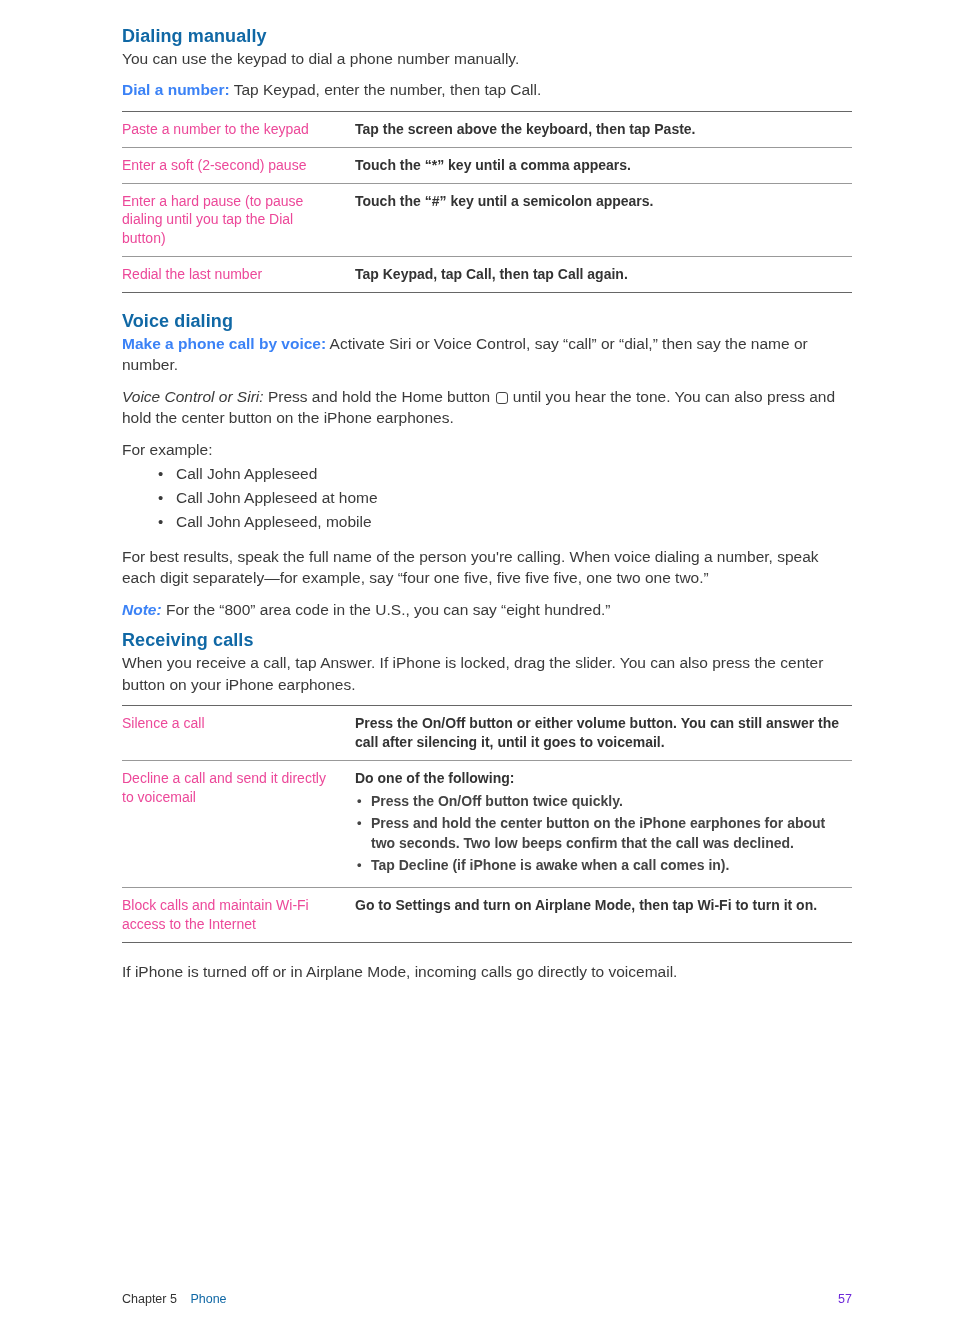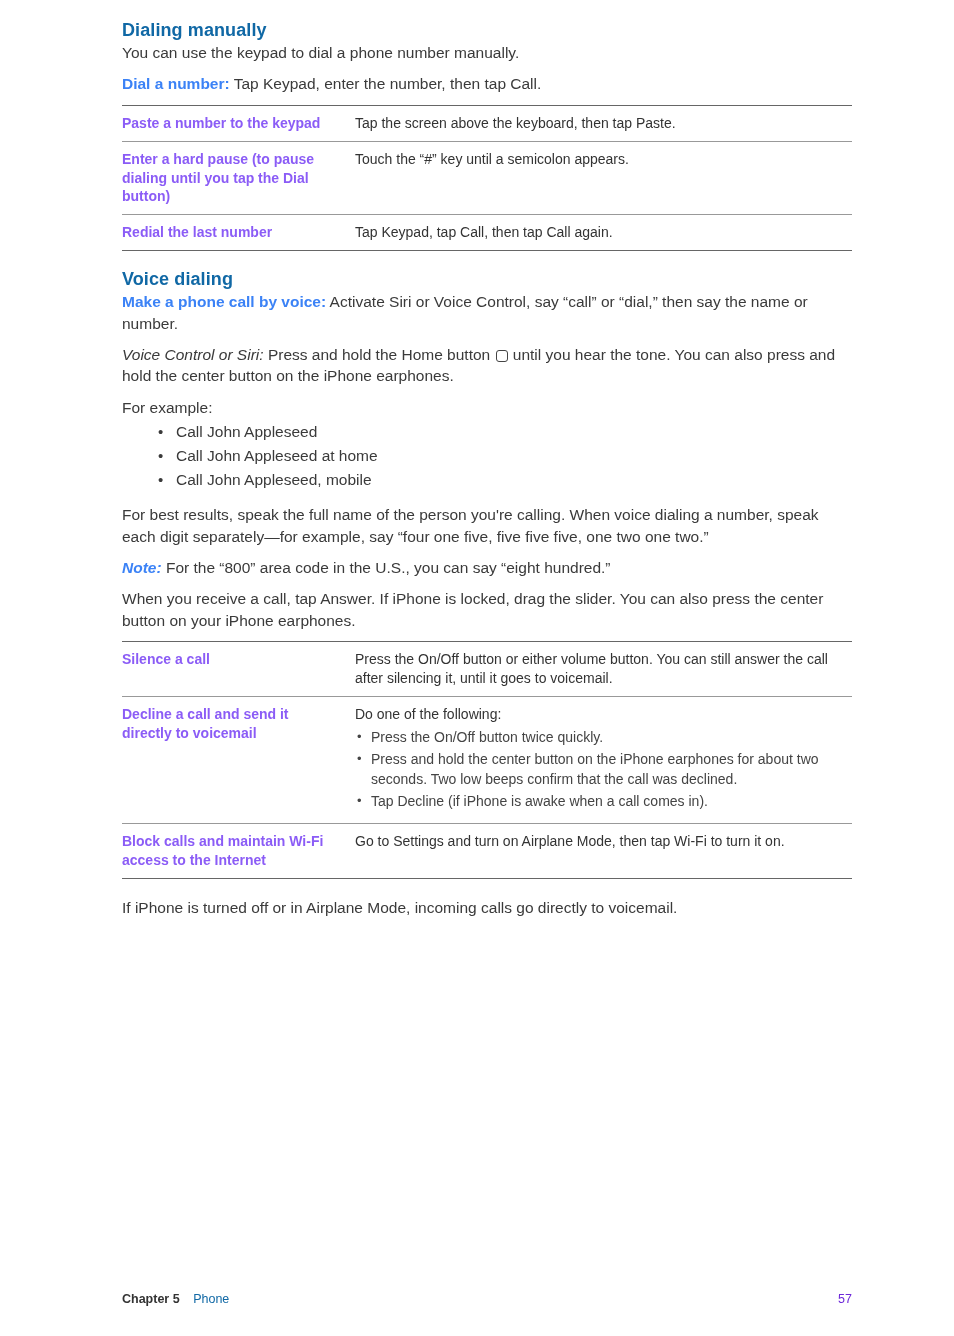--- a/index.html
+++ b/index.html
@@ -8,21 +8,21 @@
     padding: 0;
     font-family: "Myriad Pro", "Helvetica Neue", Helvetica, Arial, sans-serif;
     color: #333;
     background: #fff;
     width: 954px;
     height: 1336px;
     position: relative;
     box-sizing: border-box;
   }
   .page {
-    padding: 20px 102px 0 122px;
+    padding: 26px 102px 0 122px;
     box-sizing: border-box;
   }
   .section-heading {
     color: #1068a5;
     font-size: 18px;
     font-weight: 600;
     margin: 0 0 1px 0;
     letter-spacing: 0.1px;
   }
   .body-text {
@@ -36,38 +36,39 @@
   table.info {
     width: 100%;
     border-collapse: collapse;
     margin: 6px 0 18px 0;
     font-size: 14px;
     line-height: 1.35;
   }
   table.info td {
     padding: 8px 6px 8px 0;
     vertical-align: top;
+    font-weight: bold;
   }
   table.info tr {
     border-top: 0.6px solid #999;
   }
   table.info tr:last-child {
     border-bottom: 0.6px solid #999;
   }
   table.info tr.heavy-top {
     border-top: 1.6px solid #666;
   }
   table.info tr:last-child {
     border-bottom: 1.6px solid #666;
     margin-left: 38px;
   }
   table.info td.label {
     width: 215px;
-    font-weight: 700;
-    color: #8b5cf6;
+    font-weight: 400;
+    color: #ec4899;
     padding-right: 18px;
   }
   ul.bullets {
     margin: 2px 0 12px 0;
     padding-left: 18px;
   }
   ul.bullets li {
     font-size: 15.5px;
     line-height: 1.55;
     color: #3a3a3a;
@@ -105,21 +106,21 @@
     font-size: 13px;
   }
   .footer {
     position: absolute;
     bottom: 30px;
     left: 122px;
     right: 102px;
     font-size: 12.5px;
     color: #333;
   }
-  .footer .chapter-label { font-weight: 700; }
+  .footer .chapter-label { font-weight: 400; }
   .footer .chapter-name { color: #1068a5; margin-left: 10px; }
   .footer .pagenum { float: right; font-weight: 400; color:#6d28d9; }
   .home-icon {
     display: inline-block;
     width: 12px;
     height: 12px;
     border: 1.4px solid #444;
     border-radius: 3px;
     vertical-align: -2px;
     margin: 0 1px;
@@ -137,20 +138,24 @@
     <span class="bold">Dial a number:</span><span>  Tap Keypad, enter the number, then tap Call.</span>
   </p>
 
   <table class="info">
     <tbody>
         <tr class="heavy-top">
       <td class="label">Paste a number to the keypad</td>
       <td>Tap the screen above the keyboard, then tap Paste.</td>
     </tr>
     <tr>
+      <td class="label">Enter a soft (2-second) pause</td>
+      <td>Touch the “*” key until a comma appears.</td>
+    </tr>
+    <tr>
       <td class="label">Enter a hard pause (to pause dialing until you tap the Dial button)</td>
       <td>Touch the “#” key until a semicolon appears.</td>
     </tr>
     <tr>
       <td class="label">Redial the last number</td>
       <td>Tap Keypad, tap Call, then tap Call again.</td>
     </tr>
   </tbody>
     </table>
 
@@ -171,20 +176,21 @@
     <li>Call John Appleseed at home</li>
     <li>Call John Appleseed, mobile</li>
   </ul>
 
   <p class="body-text">For best results, speak the full name of the person you're calling. When voice dialing a number, speak each digit separately—for example, say “four one five, five five five, one two one two.”</p>
 
   <p class="body-text">
     <span class="bold italic">Note:</span><span>  For the “800” area code in the U.S., you can say “eight hundred.”</span>
   </p>
 
+  <p class="section-heading">Receiving calls</p>
   <p class="body-text">When you receive a call, tap Answer. If iPhone is locked, drag the slider. You can also press the center button on your iPhone earphones.</p>
 
   <table class="info">
     <tbody>
         <tr class="heavy-top">
       <td class="label">Silence a call</td>
       <td>Press the On/Off button or either volume button. You can still answer the call after silencing it, until it goes to voicemail.</td>
     </tr>
     <tr>
       <td class="label">Decline a call and send it directly to voicemail</td>

